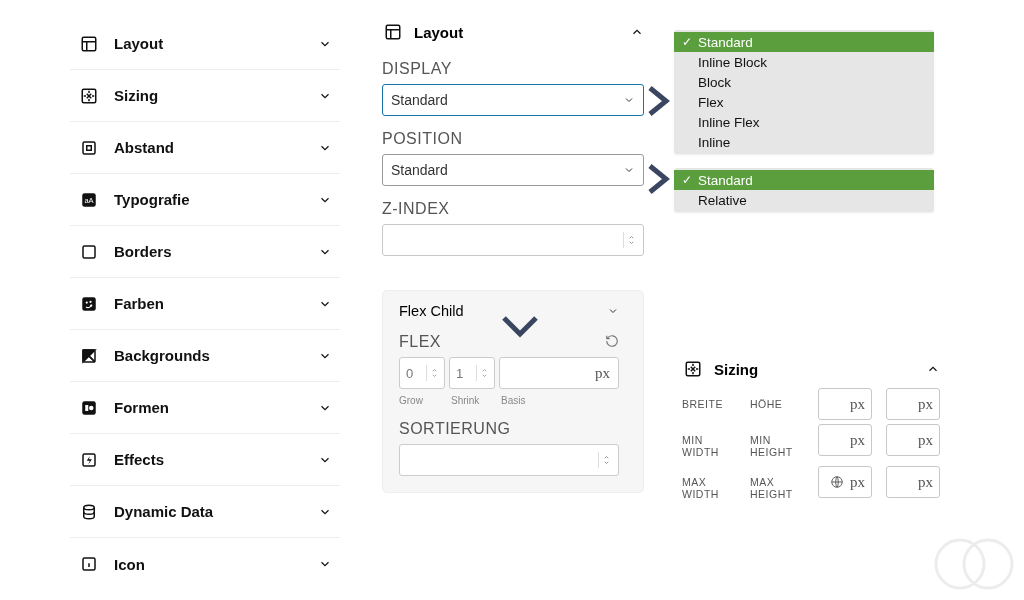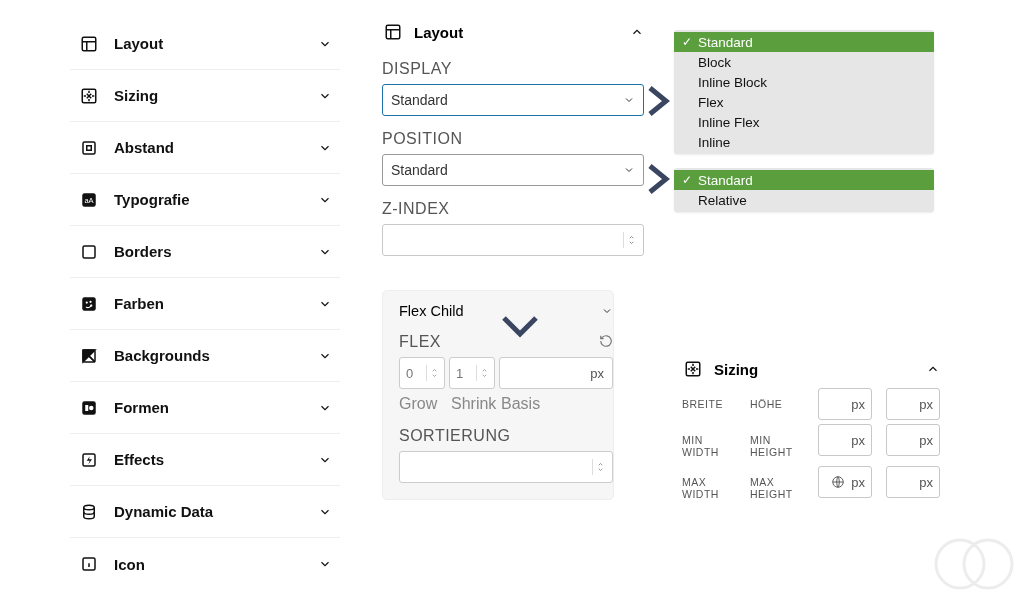--- a/index.html
+++ b/index.html
@@ -23,31 +23,31 @@
 
   .field-label { font-size: 16px; font-weight: 500; letter-spacing: 0.5px; color: #555; margin: 14px 0 6px 0; }
   .select-box { width: 100%; height: 32px; border: 1px solid #999; border-radius: 3px; display: flex; align-items: center; padding: 0 8px; position: relative; background: #fff; }
   .select-box.focused { border: 1.5px solid #1a73a8; }
   .select-box .sel-text { font-size: 14px; flex: 1; color: #333; }
   .select-box .chev { width: 12px; height: 12px; }
   .zindex-box { width: 100%; height: 32px; border: 1px solid #c8c8c8; border-radius: 3px; display: flex; align-items: center; justify-content: flex-end; padding: 0 8px; background: #fff; }
   .stepper { width: 12px; height: 16px; border-left: 1px solid #ddd; padding-left: 4px; }
 
   
-  .flex-child { position: absolute; left: 382px; top: 290px; width: 232px; background: #f6f6f6; border: 1px solid #eee; border-radius: 5px; padding: 12px 0 16px 16px; }
+  .flex-child { position: absolute; left: 382px; top: 290px; width: 262px; background: #f6f6f6; border: 1px solid #eee; border-radius: 5px; padding: 12px 24px 16px 16px; }
   .fc-header { display: flex; align-items: center; margin-bottom: 6px; }
   .fc-header .fc-title { font-size: 14.5px; font-weight: 500; flex: 1; }
   .fc-row1 { display: flex; align-items: center; justify-content: space-between; }
   .fc-row1 .field-label { margin: 8px 0 6px 0; }
   .reset-icon { width: 14px; height: 14px; color: #777; }
   .flex-triplet { display: flex; gap: 4px; }
   .num-input { width: 46px; height: 32px; border: 1px solid #ccc; border-radius: 3px; display: flex; align-items: center; padding: 0 6px; background: #fff; font-size: 13px; color: #777; }
   .num-input .stepper { margin-left: auto; }
   .basis-input { flex: 1; height: 32px; border: 1px solid #ccc; border-radius: 3px; display: flex; align-items: center; justify-content: flex-end; padding: 0 8px; background: #fff; font-size: 12px; color: #555; }
-  .triplet-labels { display: flex; gap: 4px; margin-top: 6px; font-size: 16px; color: #888; }
+  .triplet-labels { display: flex; gap: 4px; margin-top: 6px; font-size: 10px; color: #888; }
   .triplet-labels span:nth-child(1) { width: 46px; }
   .triplet-labels span:nth-child(2) { width: 46px; padding-left: 2px; }
   .triplet-labels span:nth-child(3) { flex: 1; padding-left: 2px; }
   .sort-box { width: 100%; height: 32px; border: 1px solid #ccc; border-radius: 3px; display: flex; align-items: center; justify-content: flex-end; padding: 0 8px; background: #fff; margin-top: 4px; }
 
   
   .dropdown { position: absolute; left: 674px; width: 260px; background: #e6e6e6; border-radius: 3px; padding: 2px 0; box-shadow: 0 1px 2px rgba(0,0,0,0.08); }
   .dropdown.d1 { top: 30px; }
   .dropdown.d2 { top: 168px; }
   .dd-item { height: 20px; display: flex; align-items: center; padding: 0 8px 0 24px; font-size: 13.5px; color: #111; position: relative; }
@@ -60,21 +60,21 @@
 
   
   .panel-sizing { position: absolute; left: 682px; top: 358px; width: 258px; }
   .sizing-header { display: flex; align-items: center; margin-bottom: 8px; }
   .sizing-header .acc-icon { margin-right: 10px; }
   .sizing-header .panel-title { font-size: 15px; font-weight: 600; flex: 1; }
   .size-grid { display: grid; grid-template-columns: 1fr 1fr 1fr 1fr; column-gap: 14px; row-gap: 4px; }
   .size-grid .field-label { margin: 10px 0 4px 0; font-size: 10.5px; }
   .size-input { height: 32px; border: 1px solid #c8c8c8; border-radius: 3px; display: flex; align-items: center; justify-content: flex-end; padding: 0 6px; background: #fff; font-size: 12px; color: #666; gap: 6px; }
   .globe { width: 14px; height: 14px; }
-  .unit { font-size: 13px; color: #555; }
+  .unit { font-size: 15px; color: #555; font-family: Liberation Serif, serif; }
 
   
   .wm { position: absolute; right: 6px; bottom: 8px; width: 86px; height: 56px; opacity: 0.15; }
 </style>
 </head>
 <body>
 
 <div class="sidebar">
 
   <div class="acc-item">
@@ -297,24 +297,24 @@
         <path d="M3 5l3-3 3 3M3 11l3 3 3-3"></path>
       </svg>
   </div>
 </div>
 
 <div class="dropdown d1">
   <div class="dd-item sel">
       <span>Standard</span>
     </div>
   <div class="dd-item">
+      <span>Inline Block</span>
+    </div>
+  <div class="dd-item">
       <span>Block</span>
-    </div>
-  <div class="dd-item">
-      <span>Inline Block</span>
     </div>
   <div class="dd-item">
       <span>Flex</span>
     </div>
   <div class="dd-item">
       <span>Inline Flex</span>
     </div>
   <div class="dd-item">
       <span>Inline</span>
     </div>

